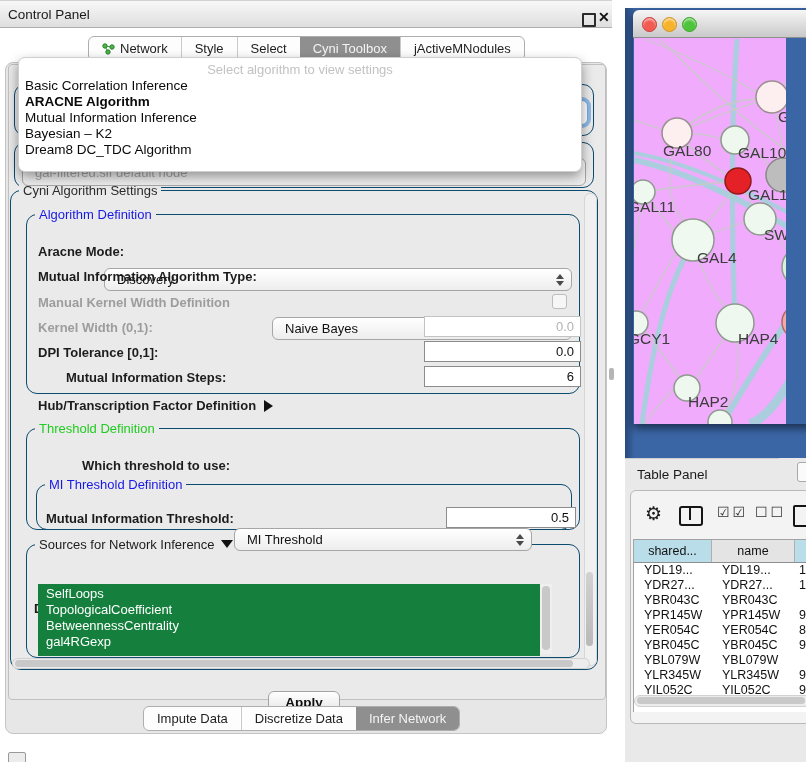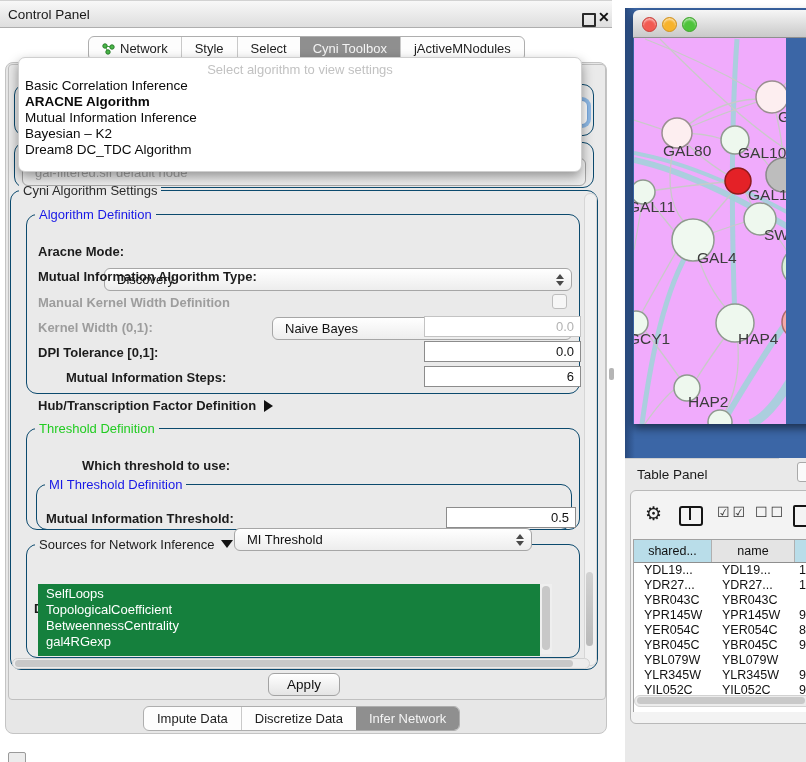--- a/index.html
+++ b/index.html
@@ -215,21 +215,21 @@
     <div class="attr-item">BetweennessCentrality</div>
     <div class="attr-item">gal4RGexp</div>
   </div>
 <div class="abs" style="left:540px;top:584px;width:12px;height:70px;background:#efefef;z-index:2;">
   <div style="position:absolute;left:2px;top:2px;width:8px;height:64px;background:#c8c8c8;border-radius:4px;"></div>
 </div>
 <div class="abs hscroll" style="left:12px;top:658px;width:576px;height:9px;z-index:2;">
   <div style="position:absolute;left:2px;top:1px;width:558px;height:7px;background:#c8c8c8;border-radius:4px;"></div>
 </div>
 
-<div class="abs btn" style="left:268px;top:673px;width:70px;height:21px;z-index:2;">
+<div class="abs btn" style="left:268px;top:691px;width:70px;height:21px;z-index:2;font-weight:bold;">
   <span>Apply</span>
 </div>
 
 <div class="abs tabstrip" style="left:143px;top:706px;z-index:2;">
   <div class="tab">
       <span>Impute Data</span>
     </div>
   <div class="tab">
       <span>Discretize Data</span>
     </div>

